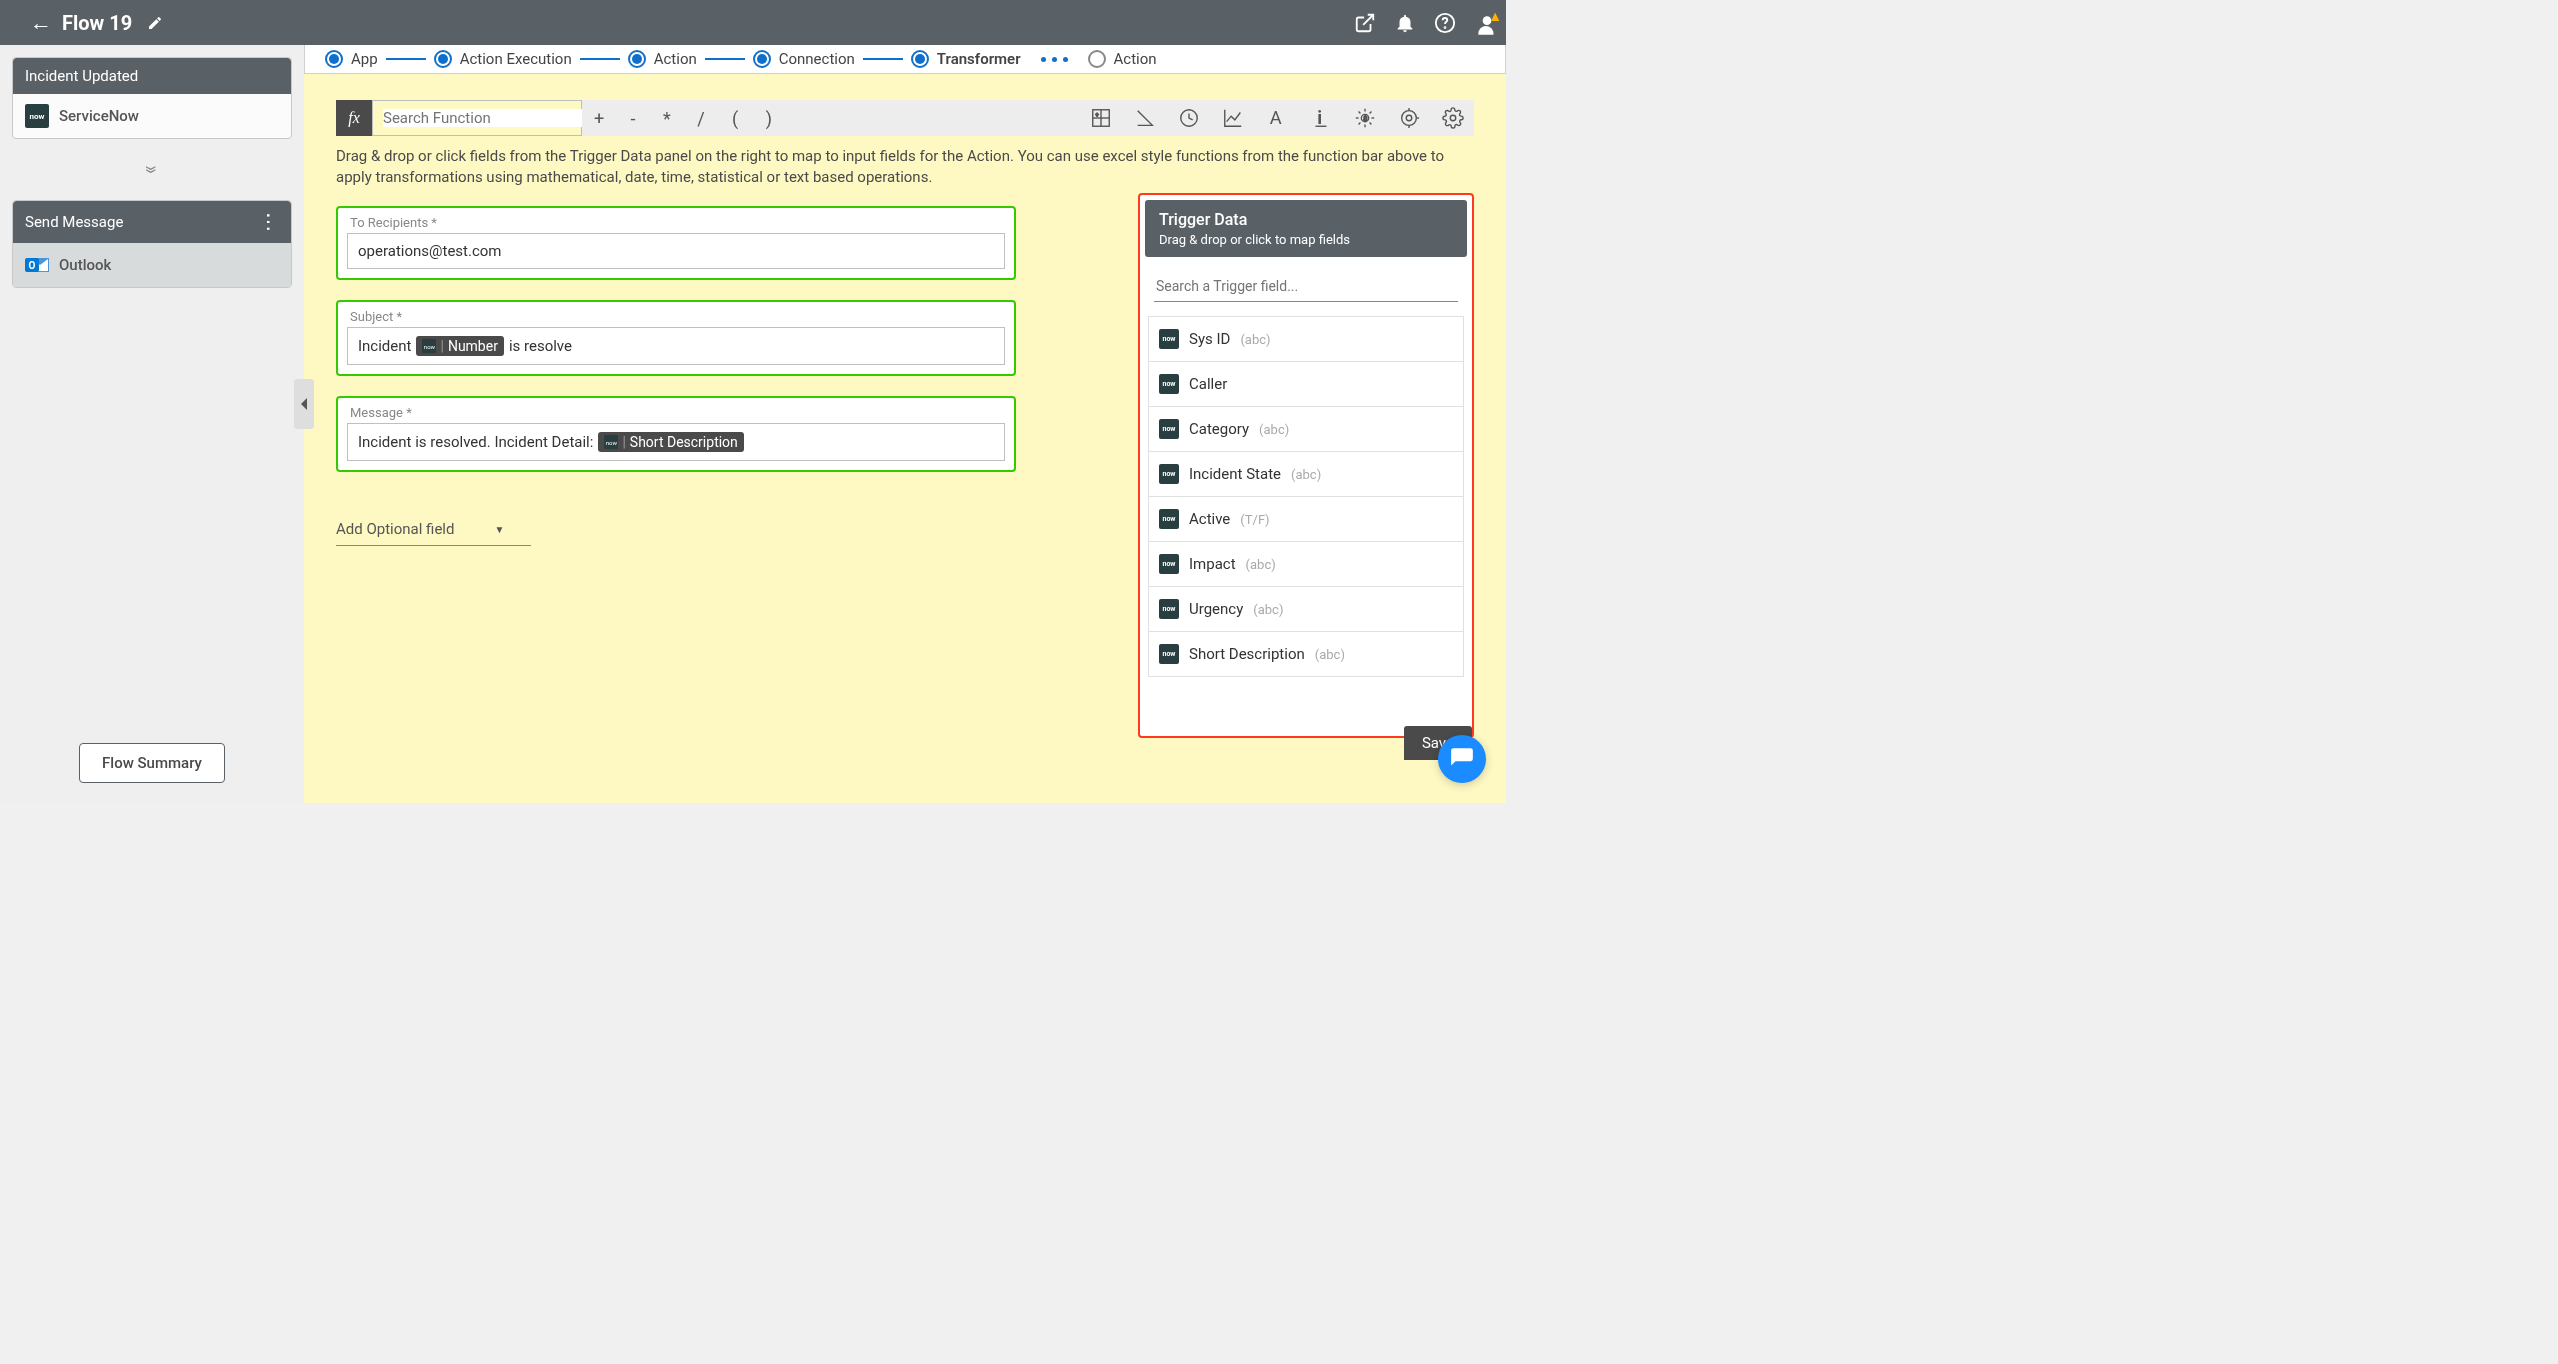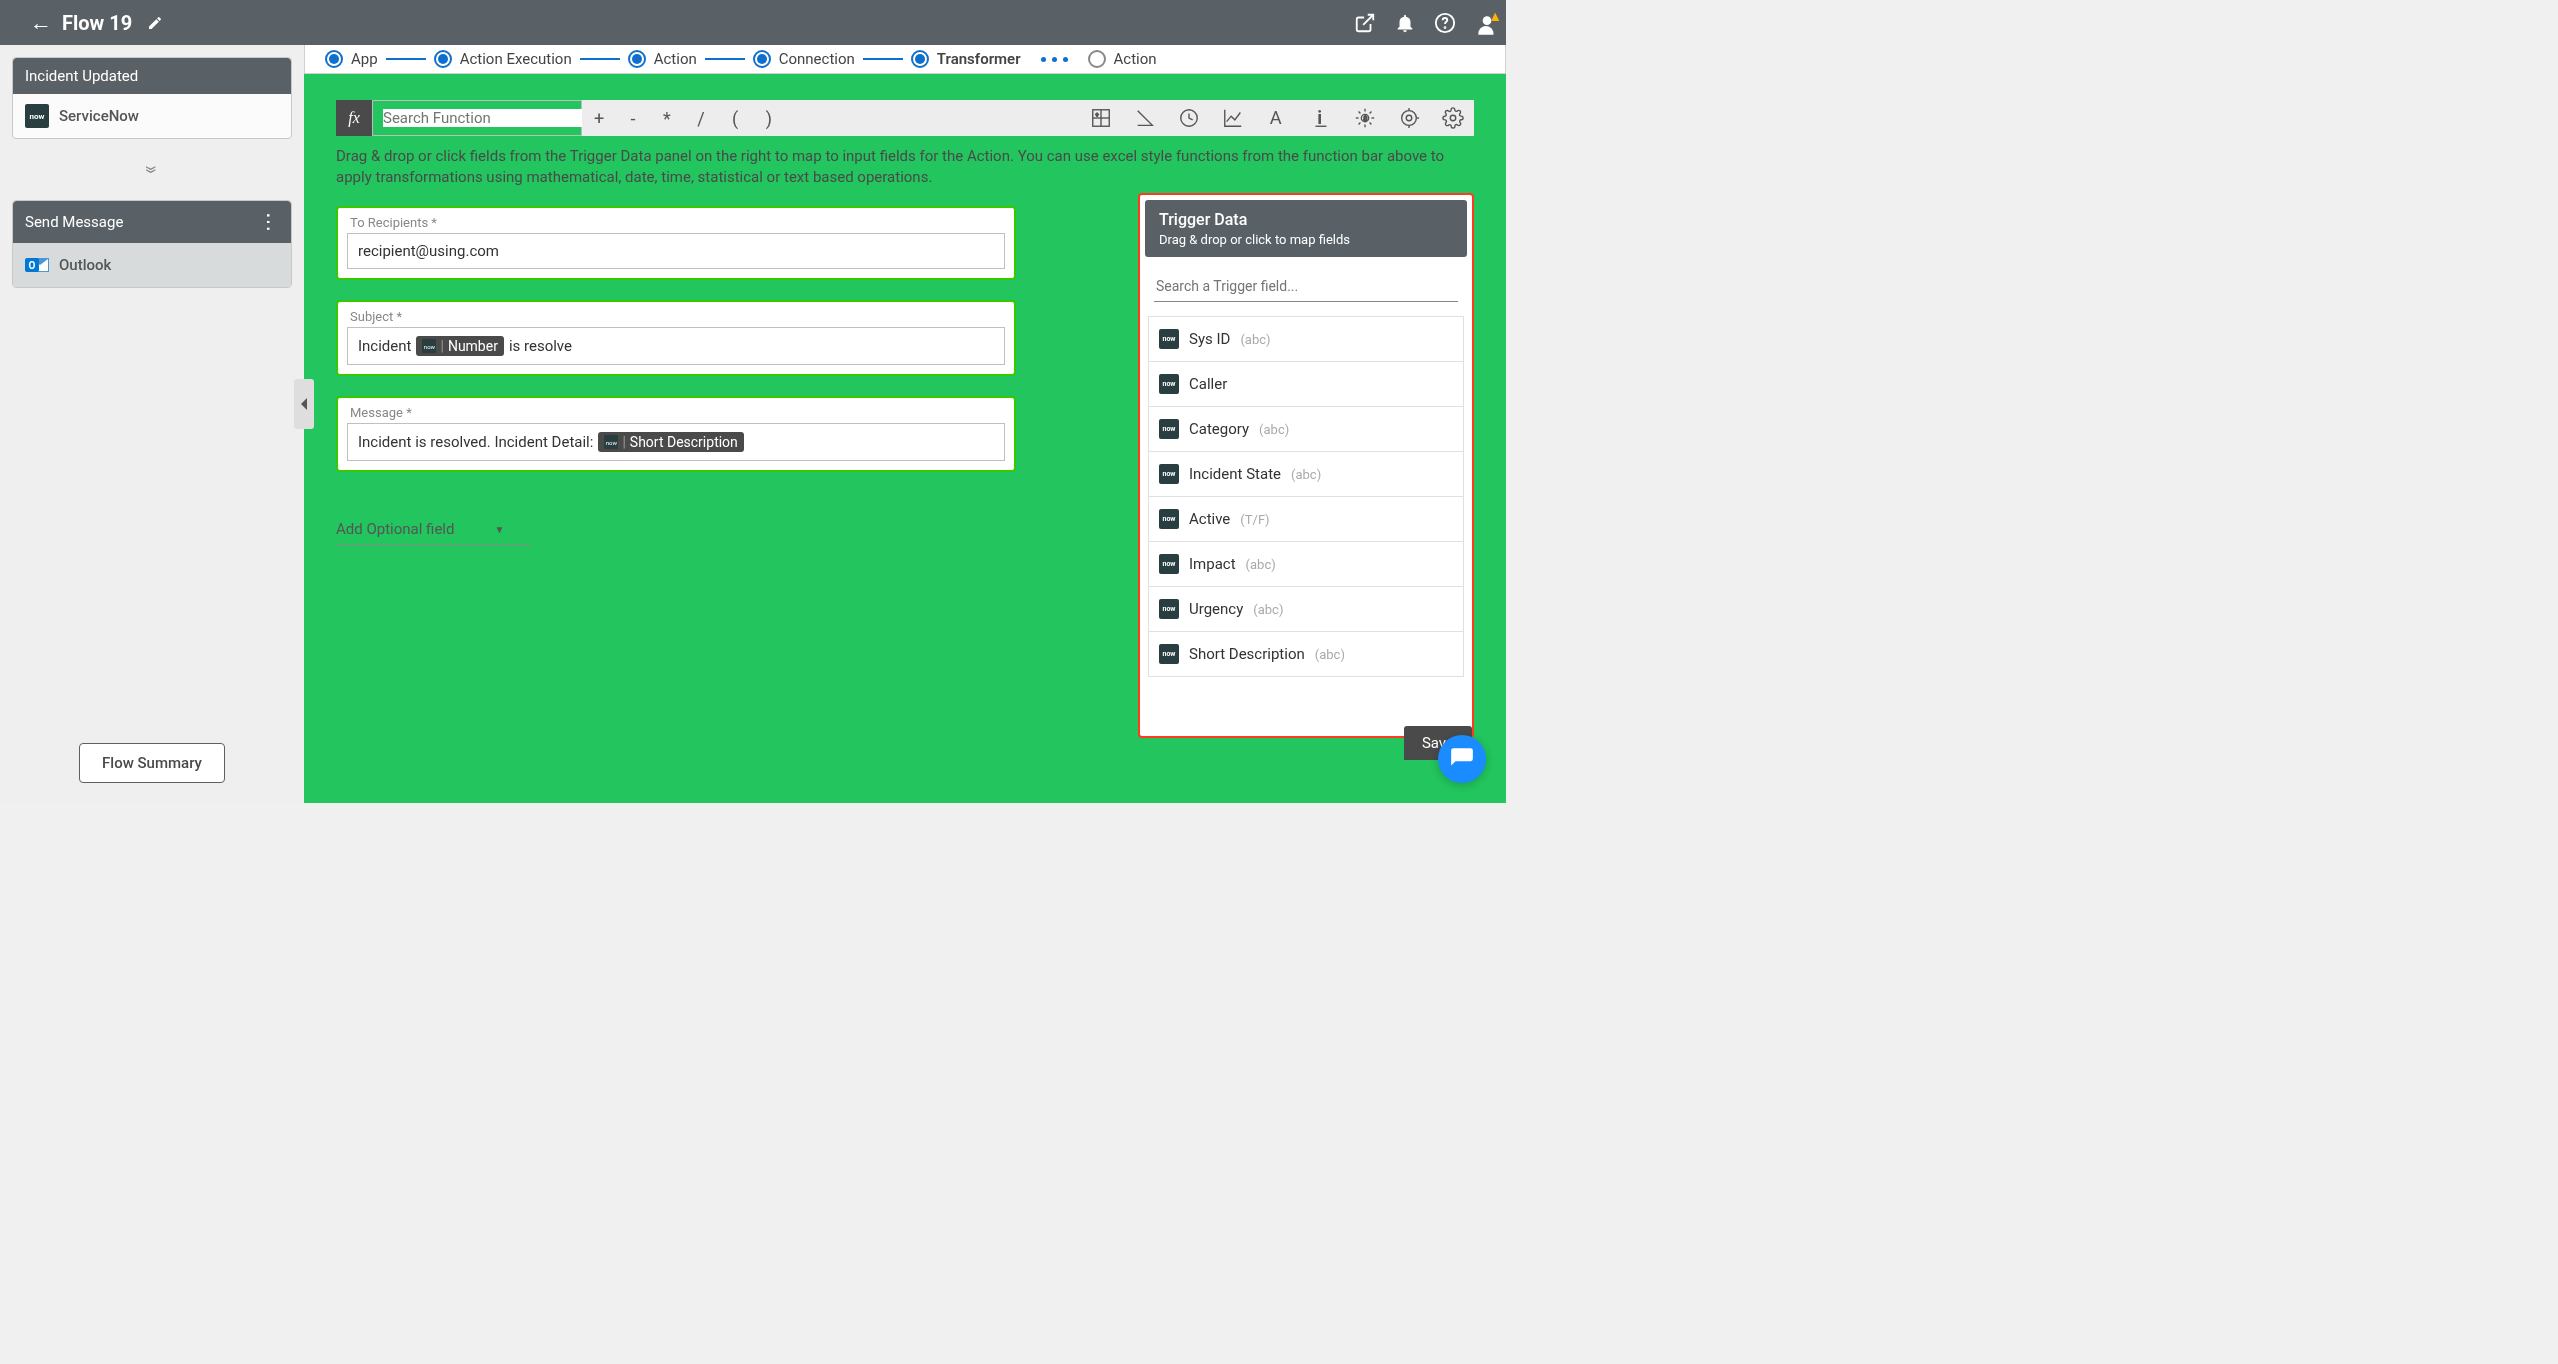--- a/index.html
+++ b/index.html
@@ -29,21 +29,21 @@
 .sn-icon { width: 24px; height: 24px; background: #293e40; color: white; font-size: 8px; font-weight: bold; display: flex; align-items: center; justify-content: center; border-radius: 2px; }
 .outlook-icon { width: 24px; height: 24px; display: flex; align-items: center; justify-content: center; position: relative; }
 .outlook-o { width: 14px; height: 14px; background: #0078d4; color: white; font-size: 10px; font-weight: bold; display: flex; align-items: center; justify-content: center; border-radius: 2px; position: absolute; left: 0; z-index: 2;}
 .outlook-env { width: 18px; height: 14px; border: 1.5px solid #4a96d6; background: white; position: absolute; right: 0; }
 .outlook-env::before { content: ''; position: absolute; top: 0; left: 50%; transform: translateX(-50%); width: 0; height: 0; border-left: 8px solid transparent; border-right: 8px solid transparent; border-top: 6px solid #4a96d6; }
 .app-name { font-size: 15px; color: #555; font-weight: 500; }
 .chevron-down-dbl { color: #888; font-size: 18px; margin: 8px 0 20px 0; transform: scaleX(1.3); }
 .more-dots { font-size: 20px; transform: rotate(90deg); cursor: pointer; }
 .flow-summary-btn { margin-top: auto; margin-bottom: 8px; border: 1.5px solid #5a6166; background: white; color: #4a4a4a; font-size: 15px; font-weight: 500; padding: 10px 22px; border-radius: 4px; cursor: pointer; }
 
-.right-area { flex: 1; display: flex; flex-direction: column; position: relative; background: #22c55e; }
+.right-area { flex: 1; display: flex; flex-direction: column; position: relative; background: #fef9c3; }
 .wizard-bar { background: white; border: 1px solid #d0d0d0; border-top: none; display: flex; align-items: center; padding: 5px 20px; gap: 8px; }
 .wizard-step { display: flex; align-items: center; gap: 8px; font-size: 15px; color: #444; cursor: pointer; }
 .wizard-step.active .wizard-label { font-weight: 600; }
 .wizard-radio { width: 18px; height: 18px; border-radius: 50%; border: 2px solid #0f6fcc; position: relative; }
 .wizard-radio.filled::after { content: ''; position: absolute; top: 2px; left: 2px; width: 10px; height: 10px; border-radius: 50%; background: #0f6fcc; }
 .wizard-radio.empty { border-color: #888; }
 .wizard-line { flex: 0 0 40px; height: 2px; background: #0f6fcc; }
 .wizard-dots { display: flex; gap: 6px; }
 .wizard-dots span { width: 5px; height: 5px; border-radius: 50%; background: #0f6fcc; }
 
@@ -284,21 +284,21 @@
         </div>
       </div>
     </div>
 
     <div class="helper-text">Drag &amp; drop or click fields from the Trigger Data panel on the right to map to input fields for the Action. You can use excel style functions from the function bar above to apply transformations using mathematical, date, time, statistical or text based operations.</div>
 
     <div class="form-area">
       <div class="form-group">
         <div class="field-label">To Recipients *</div>
         <div class="field-body">
-          <span>recipient@using.com</span>
+          <span>operations@test.com</span>
         </div>
       </div>
       <div class="form-group">
         <div class="field-label">Subject *</div>
         <div class="field-body">
           <span>Incident</span>
           <span class="chip">
               <span class="chip-icon">now</span>
               <span class="chip-divider">|</span>
               <span>Number</span>

